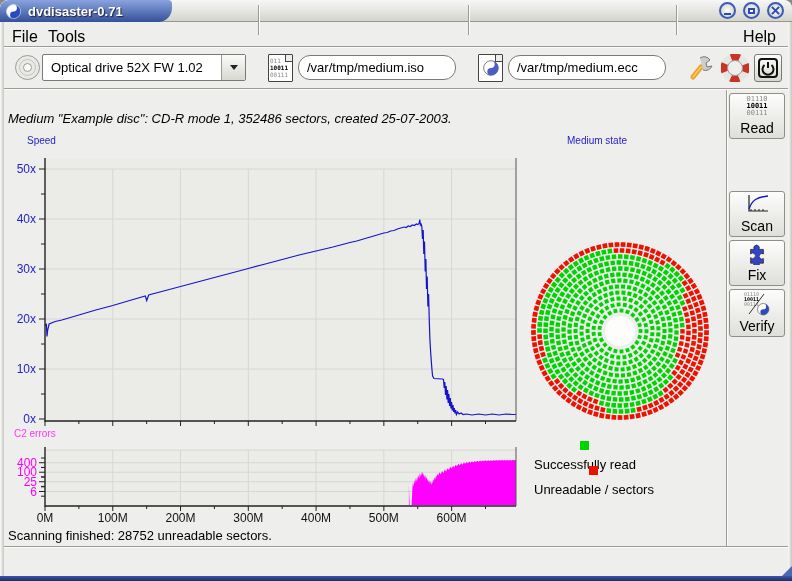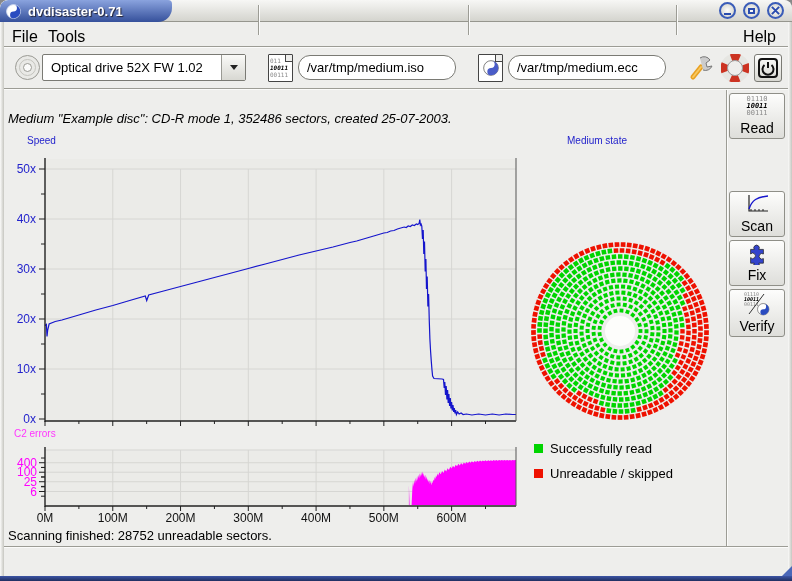--- a/index.html
+++ b/index.html
@@ -34,28 +34,28 @@
   .combo-arrow i{width:0;height:0;border:4px solid transparent;border-top:5px solid #222;margin-top:4px;}
   .entry{position:absolute;top:55px;width:158px;height:25px;background:#fff;
     border:1px solid #7a7a74;border-radius:12px;font-size:13px;padding:0 8px;
     font-family:"Liberation Sans",sans-serif;color:#000;}
   .doc-icon{position:absolute;top:54px;width:25px;height:28px;background:#fff;
     border:1px solid #444;border-radius:1px;font-family:"DejaVu Sans Mono",monospace;
     font-size:6px;line-height:7px;padding:2px 1px;overflow:hidden;}
   .doc-icon .fold{position:absolute;right:-1px;top:-1px;width:8px;height:8px;
     background:#eeeeec;border-left:1px solid #444;border-bottom:1px solid #444;}
   .brow{color:#8a8a8a;letter-spacing:0;}
-  .brow.mid{color:#000;font-weight:bold;font-style:italic;}
+  .brow.mid{color:#000;font-weight:bold;}
   
   .msg1{position:absolute;left:8px;top:94px;font-size:13px;}
   .msg2{position:absolute;left:8px;top:111px;font-size:13px;font-style:italic;}
   .finished{position:absolute;left:8px;top:528px;font-size:13px;}
   .panel-title{position:absolute;font-size:10px;}
   
-  .legend-item{position:absolute;display:flex;align-items:center;gap:7px;font-size:13px;}
+  .legend-item{position:absolute;display:flex;align-items:center;gap:7px;font-size:13px;flex-direction:column;}
   .swatch{width:9px;height:9px;display:inline-block;}
   
   .vsep{position:absolute;left:726px;top:90px;height:456px;width:2px;
     border-left:1px solid #9c9c95;border-right:1px solid #fbfbfa;}
   .sbtn{position:absolute;left:729px;width:56px;background:linear-gradient(#fdfdfc,#dededa);
     border:1px solid #8f8f88;border-radius:3px;display:flex;flex-direction:column;
     align-items:center;justify-content:space-between;font-size:14px;gap:1px;padding:2px 0;}
   .binary{font-family:"DejaVu Sans Mono",monospace;font-size:7px;line-height:7px;text-align:center;}
   
   .statusbar{position:absolute;left:0px;top:576px;width:792px;height:28px;background:#eeeeec;}
@@ -173,21 +173,21 @@
   <div class="panel-title" style="left:27px;top:135px;color:#2323cc;">Speed</div>
   <div class="panel-title" style="left:537px;top:135px;color:#2323cc;margin-left:30px;">Medium state</div>
   <div class="panel-title" style="left:14px;top:428px;color:#ff35ff;">C2 errors</div>
 
   <div class="legend-item" style="left:534px;top:441px;">
     <span class="swatch" id="swatch-ok" style="background: rgb(0, 212, 0);"></span>
     <span>Successfully read</span>
   </div>
   <div class="legend-item" style="left:534px;top:466px;">
     <span class="swatch" id="swatch-bad" style="background: rgb(238, 17, 0);"></span>
-    <span>Unreadable / skipped</span>
+    <span>Unreadable / sectors</span>
   </div>
 
   <svg class="charts" id="chart-svg" width="726" height="400">
       <g>
         <rect x="45" y="29" width="471" height="262" fill="#ebebe8"></rect>
         <rect x="45" y="320" width="471" height="55" fill="#ebebe8"></rect>
       </g>
       <g>
         <line x1="112.76978417266187" y1="39" x2="112.76978417266187" y2="291" stroke="#d6d6d3"></line>
         <line x1="112.76978417266187" y1="320" x2="112.76978417266187" y2="375" stroke="#d6d6d3"></line>

